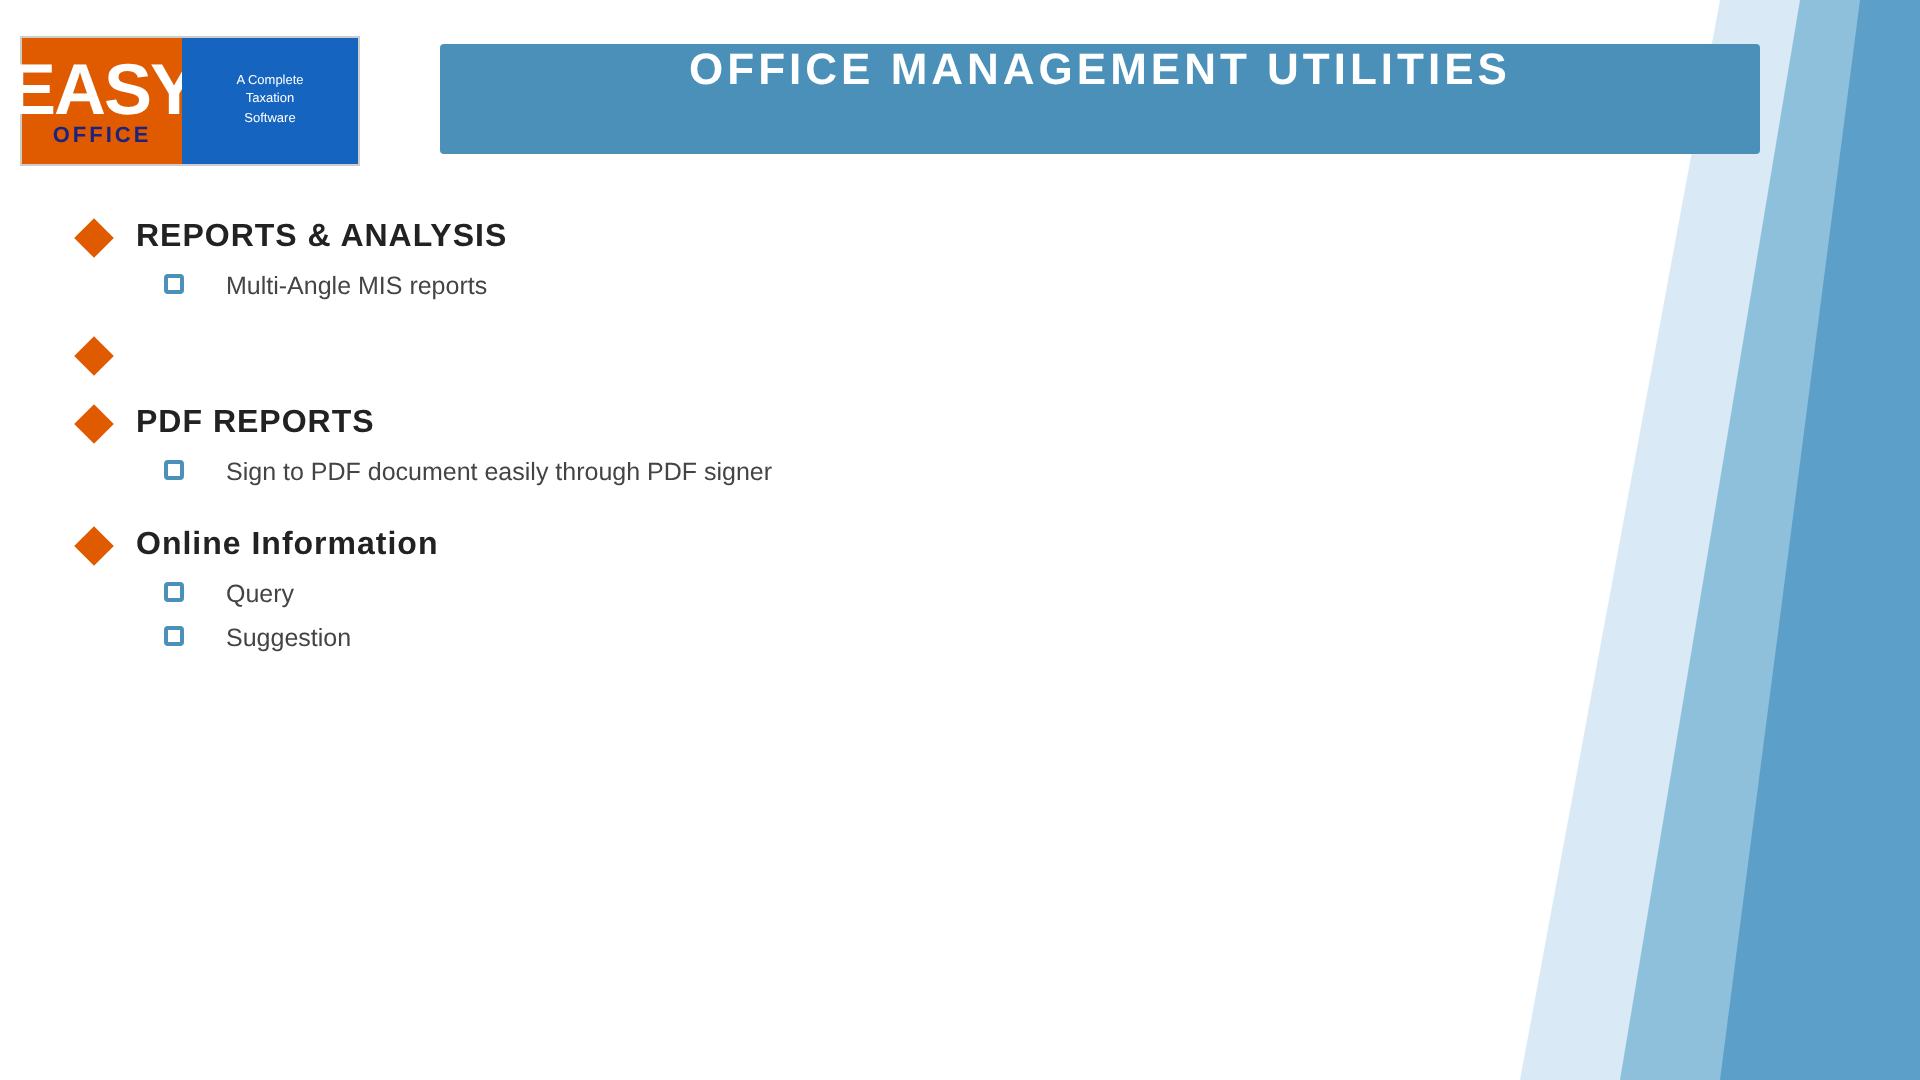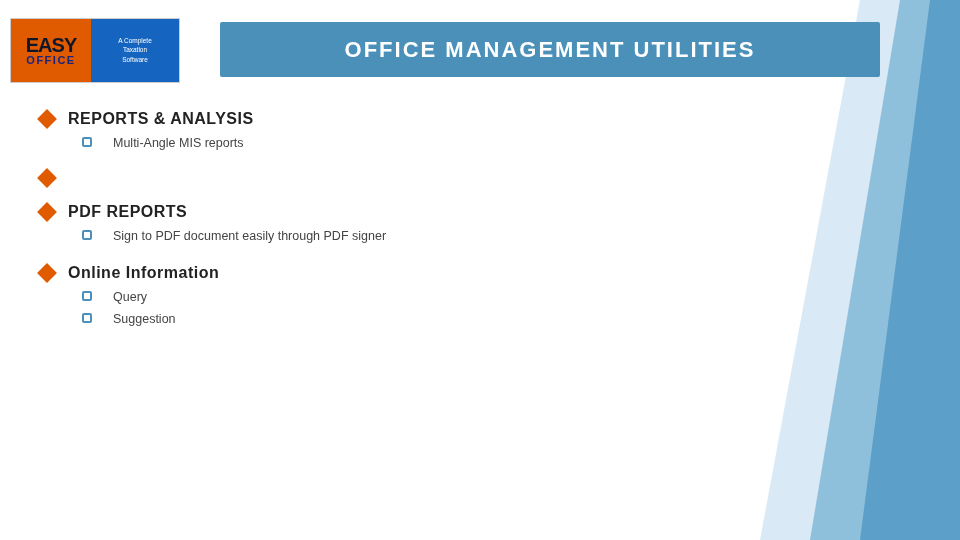--- a/index.html
+++ b/index.html
@@ -54,23 +54,23 @@
       background: #e05a00;
       width: 80px;
       display: flex;
       flex-direction: column;
       align-items: center;
       justify-content: center;
       padding: 4px;
     }
 
     .logo-left-block .easy-text {
-      font-size: 20px;
+      font-size: 36px;
       font-weight: 900;
-      color: #0f172a;
+      color: #ffffff;
       line-height: 1;
       letter-spacing: -1px;
     }
 
     .logo-left-block .office-text {
       font-size: 11px;
       font-weight: 800;
       color: #1a237e;
       letter-spacing: 1.5px;
       line-height: 1;
@@ -95,21 +95,21 @@
 
     
     .title-banner {
       position: absolute;
       top: 22px;
       left: 200px;
       right: 80px;
       height: 55px;
       background: #4a90b8;
       display: flex;
-      align-items: center;
+      align-items: flex-start;
       justify-content: center;
       z-index: 2;
       border-radius: 2px;
       margin-left: 20px;
     }
 
     .title-banner-text {
       color: #fff;
       font-size: 22px;
       font-weight: 700;

